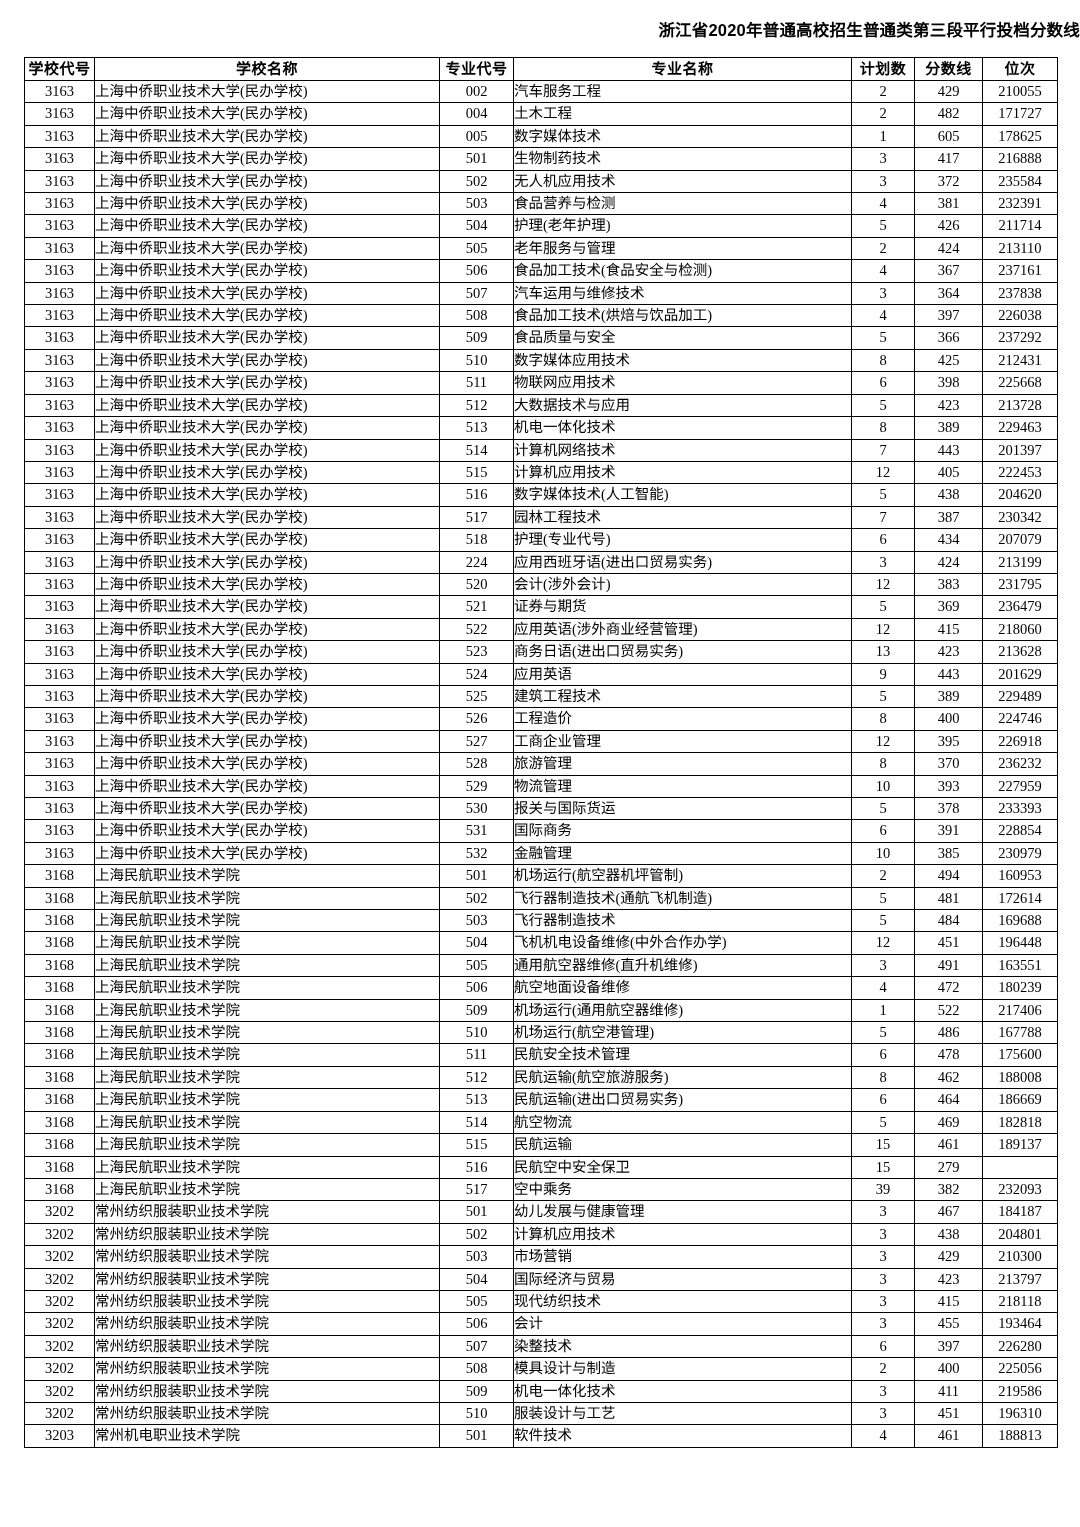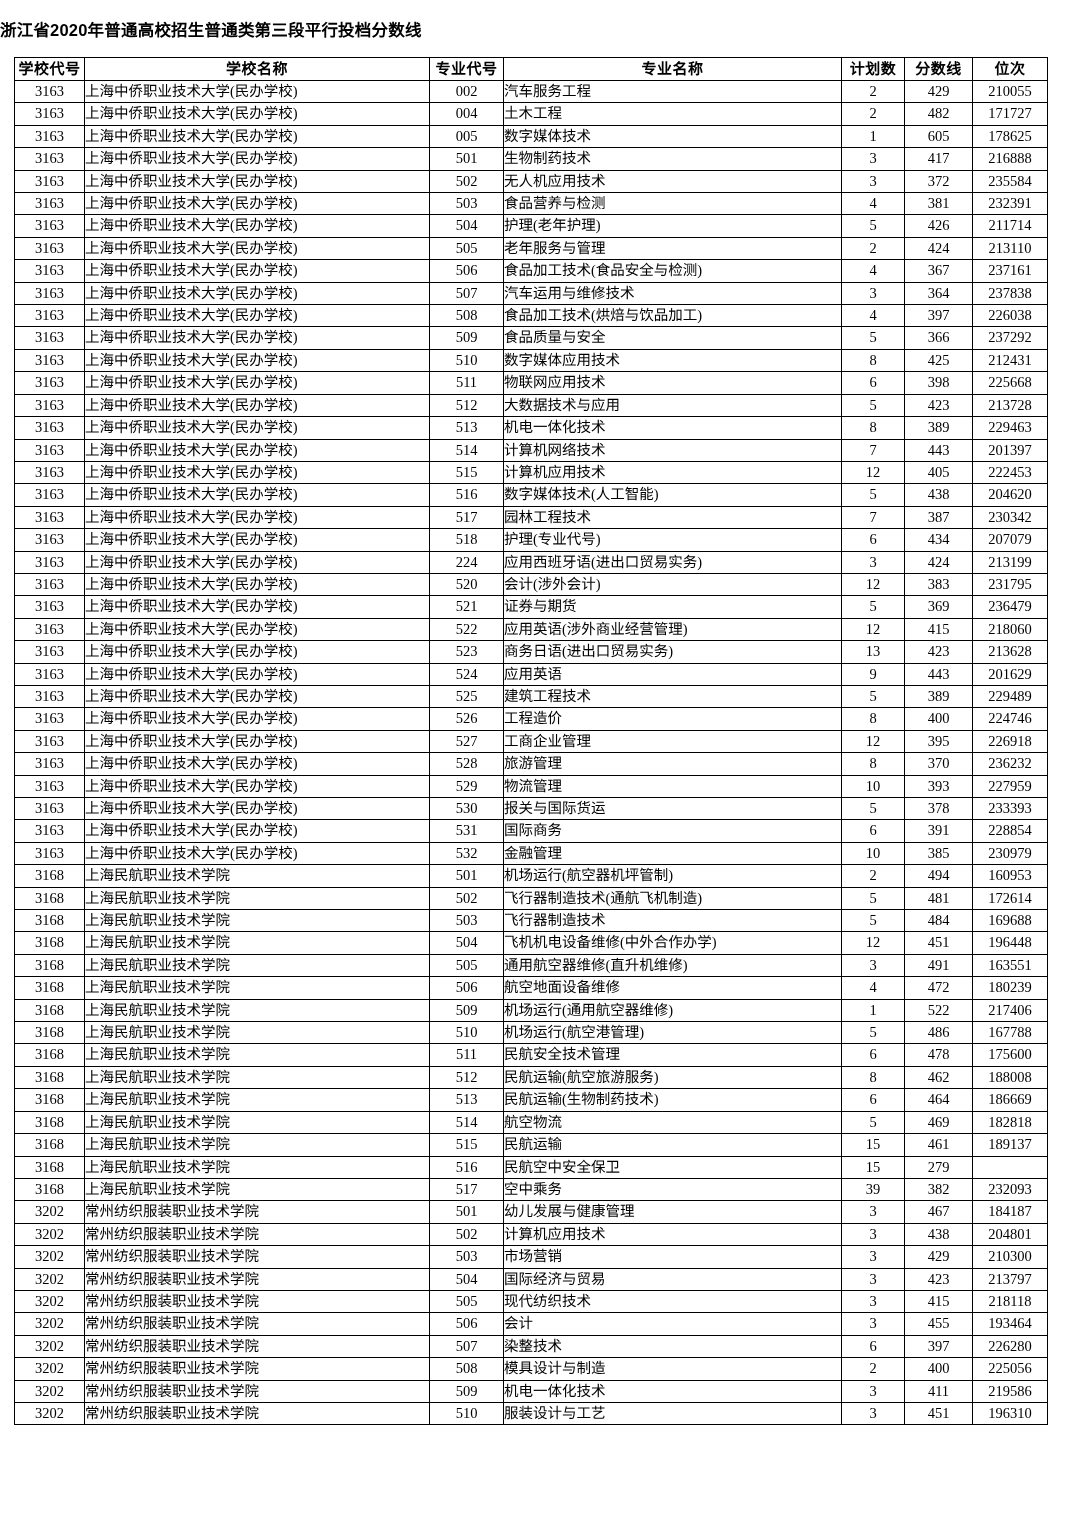--- a/index.html
+++ b/index.html
@@ -16,32 +16,32 @@
     color: #000000;
     -webkit-font-smoothing: none;
   }
   .page {
     width: 1080px;
     height: 1527px;
     position: relative;
     box-sizing: border-box;
   }
   .doc-title {
-    text-align: left;
+    text-align: right;
     font-size: 16.5px;
     font-weight: bold;
     letter-spacing: 0.2px;
     padding-top: 21px;
     padding-bottom: 0;
     line-height: 1.2;
     font-family: "Liberation Sans", "DejaVu Sans", sans-serif;
   }
   .table-wrap {
     position: absolute;
-    left: 14px;
+    left: 24px;
     top: 57px;
     width: 1033px;
   }
   table.score-table {
     border-collapse: collapse;
     table-layout: fixed;
     width: 1033px;
     font-size: 14.5px;
   }
   table.score-table col.c-school-code  { width: 70px; }
@@ -515,21 +515,21 @@
             <td class="num-c">512</td>
             <td class="text-l">民航运输(航空旅游服务)</td>
             <td class="num-c">8</td>
             <td class="num-c">462</td>
             <td class="num-c">188008</td>
           </tr>
           <tr>
             <td class="num-c">3168</td>
             <td class="text-l">上海民航职业技术学院</td>
             <td class="num-c">513</td>
-            <td class="text-l">民航运输(生物制药技术)</td>
+            <td class="text-l">民航运输(进出口贸易实务)</td>
             <td class="num-c">6</td>
             <td class="num-c">464</td>
             <td class="num-c">186669</td>
           </tr>
           <tr>
             <td class="num-c">3168</td>
             <td class="text-l">上海民航职业技术学院</td>
             <td class="num-c">514</td>
             <td class="text-l">航空物流</td>
             <td class="num-c">5</td>
@@ -645,20 +645,29 @@
             <td class="num-c">219586</td>
           </tr>
           <tr>
             <td class="num-c">3202</td>
             <td class="text-l">常州纺织服装职业技术学院</td>
             <td class="num-c">510</td>
             <td class="text-l">服装设计与工艺</td>
             <td class="num-c">3</td>
             <td class="num-c">451</td>
             <td class="num-c">196310</td>
+          </tr>
+          <tr>
+            <td class="num-c">3203</td>
+            <td class="text-l">常州机电职业技术学院</td>
+            <td class="num-c">501</td>
+            <td class="text-l">软件技术</td>
+            <td class="num-c">4</td>
+            <td class="num-c">461</td>
+            <td class="num-c">188813</td>
           </tr>
         </tbody>
     </table>
   </div>
 
   <div class="page-number">32</div>
 
 </div>
 
 </body></html>

